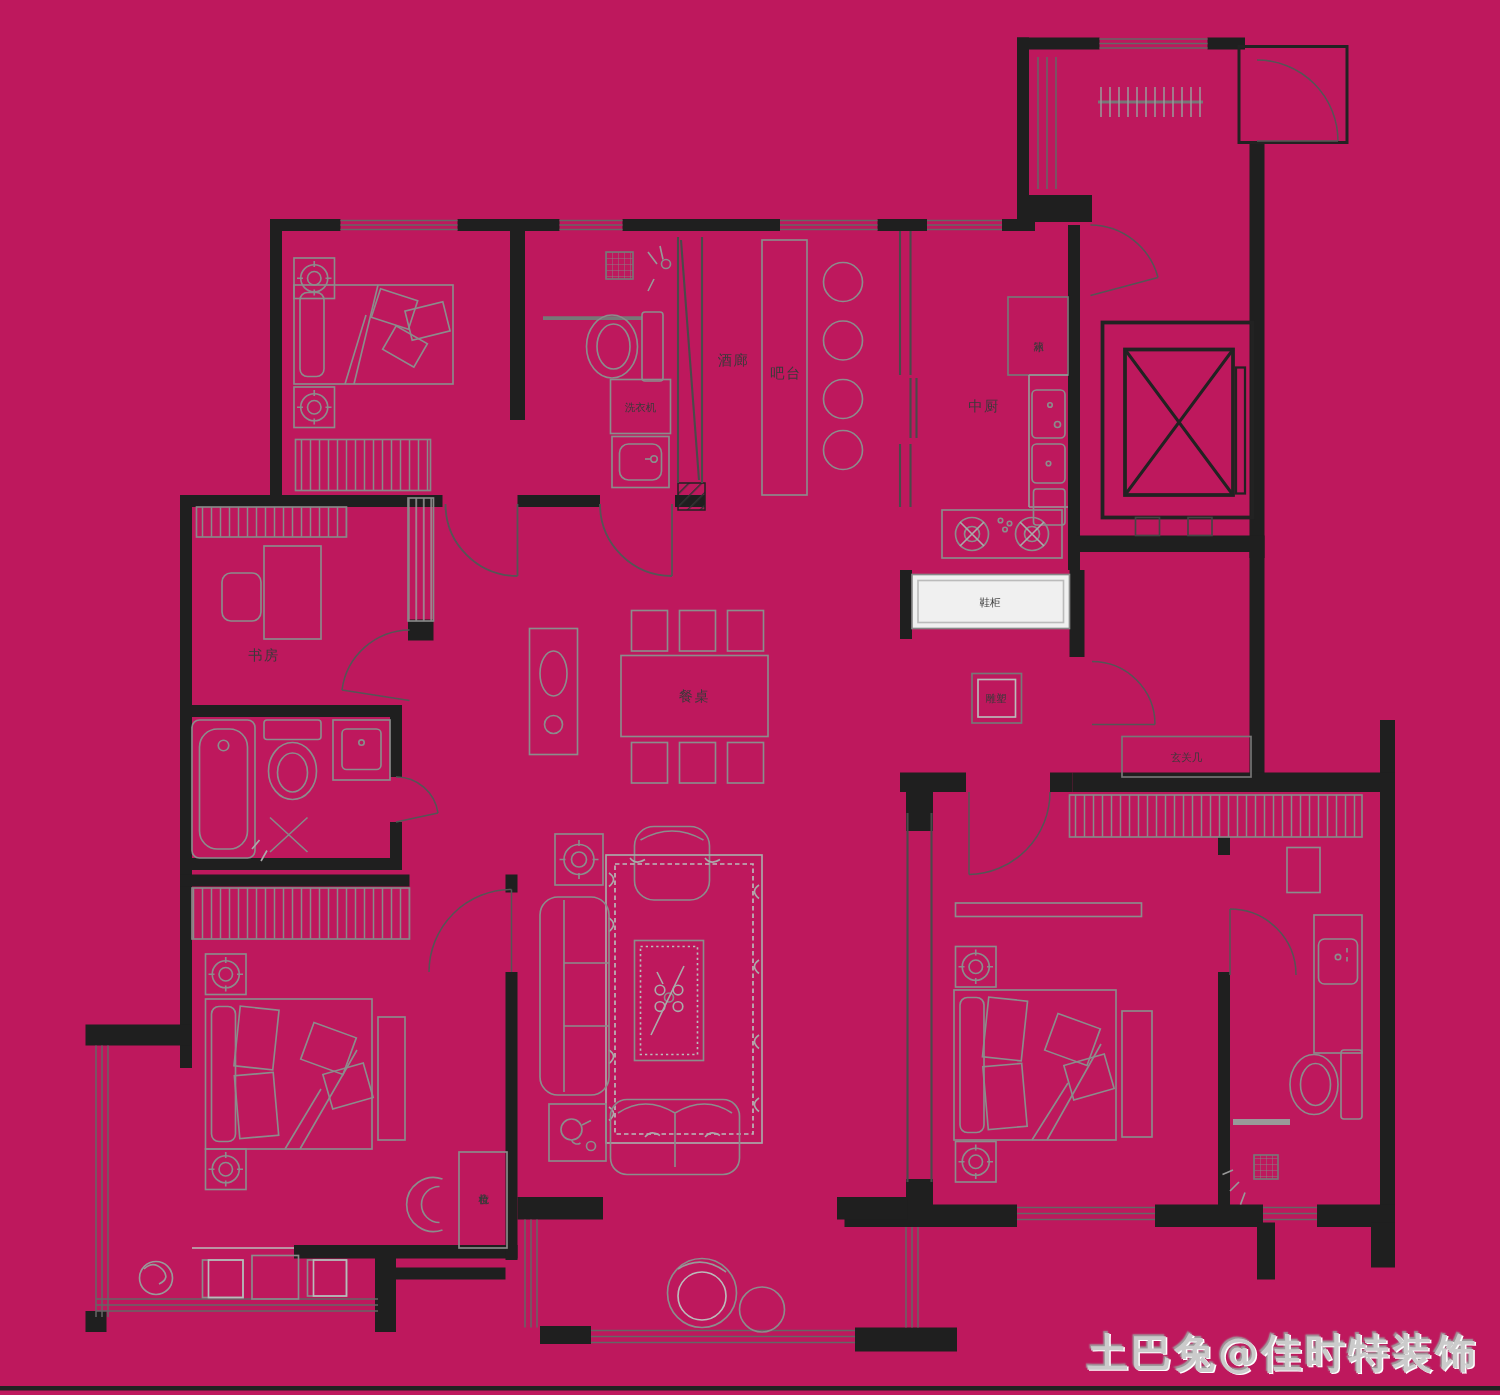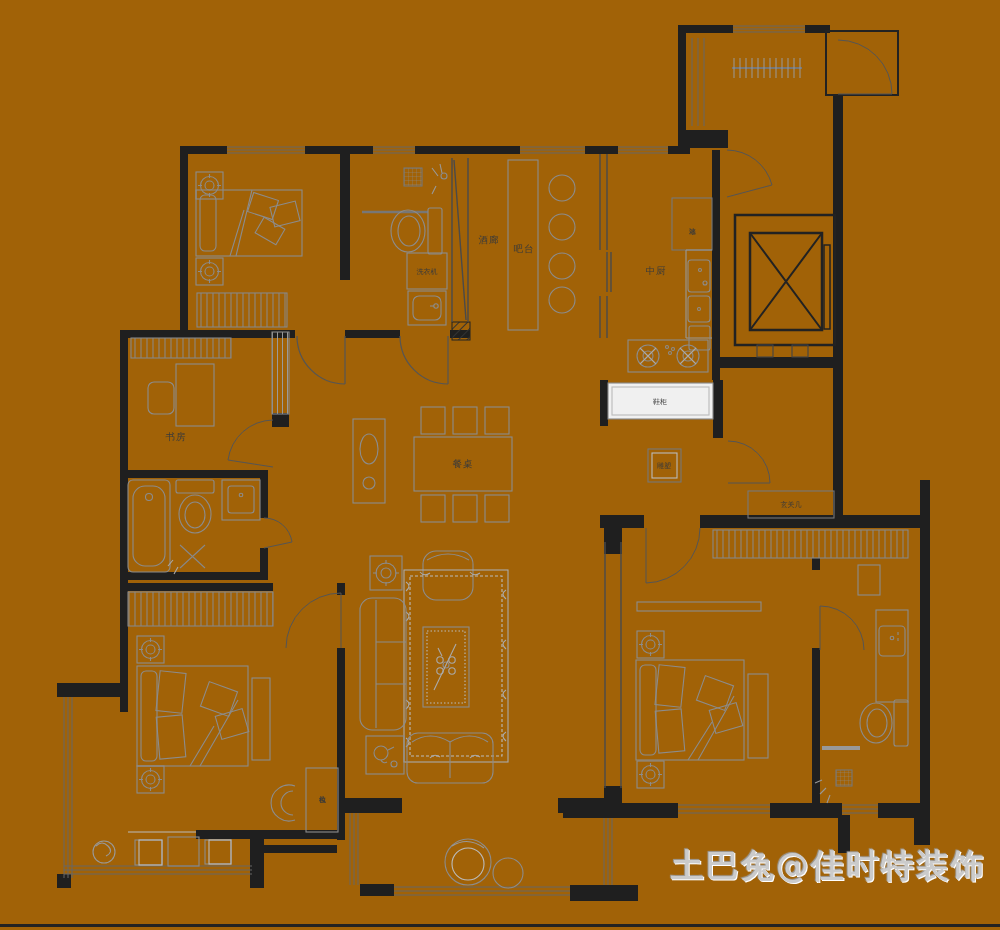--- a/index.html
+++ b/index.html
@@ -1,22 +1,22 @@
 <!DOCTYPE html>
 <html><head>
 <meta charset="utf-8">
 <style>
   html,body{margin:0;padding:0;background:#ffffff;}
-  .canvas{position:relative;width:1000px;height:930px;background:#a16207;overflow:hidden;
+  .canvas{position:relative;width:1000px;height:930px;background:#be185d;overflow:hidden;
           font-family:"DejaVu Sans",sans-serif;}
   svg{position:absolute;left:0;top:0;}
   svg text{font-family:"DejaVu Sans",sans-serif;fill:#3a3a3a;}
   .room-label{font-size:9.5px;letter-spacing:1px;}
   .tiny-label{font-size:7px;letter-spacing:0;}
-  .watermark{position:absolute;right:14px;top:844px;font-size:33px;font-weight:bold;
+  .watermark{position:absolute;right:14px;top:884px;font-size:27px;font-weight:bold;
              color:#cbcbcb;letter-spacing:2px;
              text-shadow:1px 1px 0 #ffffff,-1px -1px 1px #9e9e9e;
              font-family:"DejaVu Sans",sans-serif;margin-left:10px;}
 </style>
 </head>
 <body>
 
 <div class="canvas">
 <svg width="1000" height="930" viewBox="0 0 1000 930">
   <defs>

